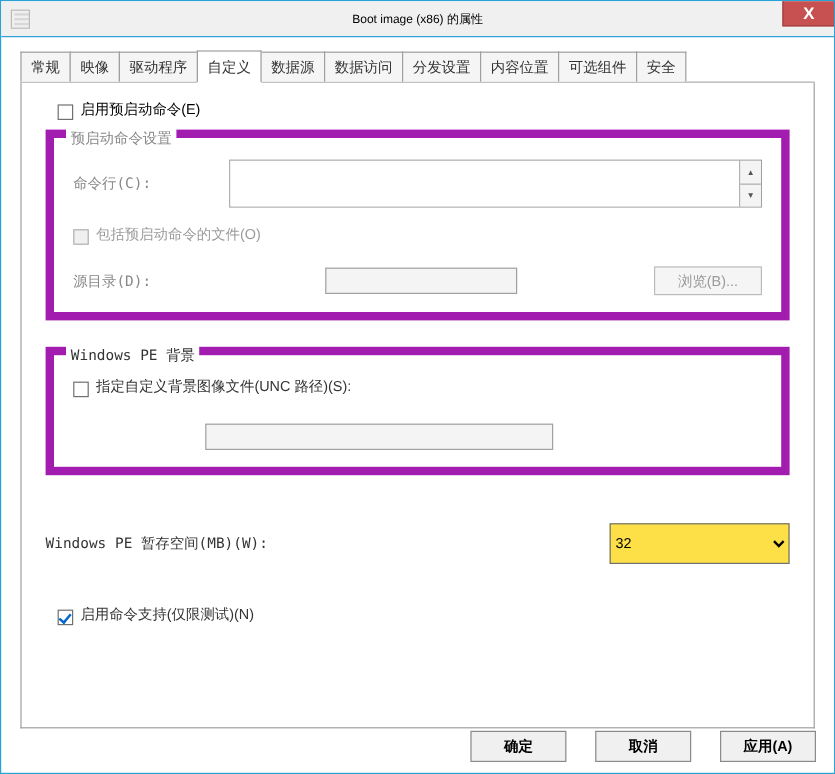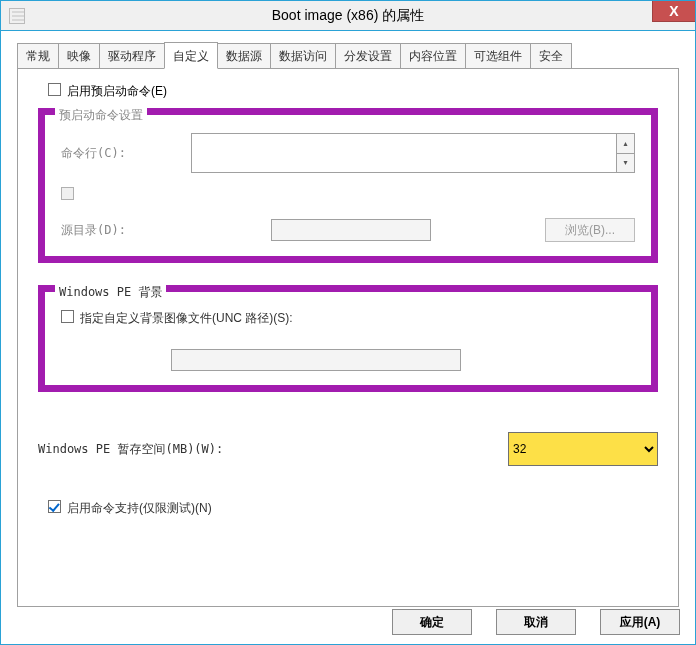--- a/index.html
+++ b/index.html
@@ -26,21 +26,21 @@
     width: 16px; height: 16px;
     margin-left: 8px;
     background:
       linear-gradient(#d8d8d8,#d8d8d8) 2px 2px/12px 2px no-repeat,
       linear-gradient(#d8d8d8,#d8d8d8) 2px 6px/12px 2px no-repeat,
       linear-gradient(#d8d8d8,#d8d8d8) 2px 10px/12px 2px no-repeat;
     border:1px solid #bbb;
   }
   .title-text {
     position:absolute; left:0; right:0; text-align:center;
-    color:#000; font-size:14px;
+    color:#000; font-size:10px;
   }
   .close-btn {
     position:absolute; right:-1px; top:-1px;
     width:44px; height:22px;
     background:#c75050; color:#fff;
     display:flex; align-items:center; justify-content:center;
     font-size:14px; font-weight:bold;
     border:1px solid #a04040;
     cursor:pointer;
   }
@@ -78,21 +78,21 @@
   .tab-panel {
     border:1px solid #a0a0a0;
     border-top:none;
     height:538px;
     padding:14px 20px;
     background:#fff;
     position:relative;
   }
   
   .chk {
-    display:flex; align-items:flex-start; gap:6px;
+    display:flex; align-items:flex-end; gap:6px;
     margin-bottom:6px;
   }
   .chkbox {
     width:13px; height:13px;
     border:1px solid #707070;
     display:inline-flex; align-items:center; justify-content:center;
     background:#fff;
   }
   .chkbox.disabled { border-color:#b0b0b0; background:#f0f0f0; }
   .chkbox.checked::after {
@@ -216,20 +216,21 @@
           <textarea class="disabled" disabled="" value="" style=""></textarea>
           <div class="spin">
             <div class="spin-btn">▴</div>
             <div class="spin-btn">▾</div>
           </div>
         </div>
       </div>
 
       <div class="chk" style="margin-top:14px;">
         <span class="chkbox disabled"></span>
+        <span class="chk-lbl disabled">包括预启动命令的文件(O)</span>
       </div>
 
       <div class="row" style="margin-top:18px;">
         <div class="lbl" style="width:210px;">源目录(D):</div>
         <input type="text" class="text-field disabled" disabled="" style="width: 160px;" value="">
         <div style="flex:1;"></div>
         <button class="btn disabled" disabled="">浏览(B)...</button>
       </div>
     </div>
 

